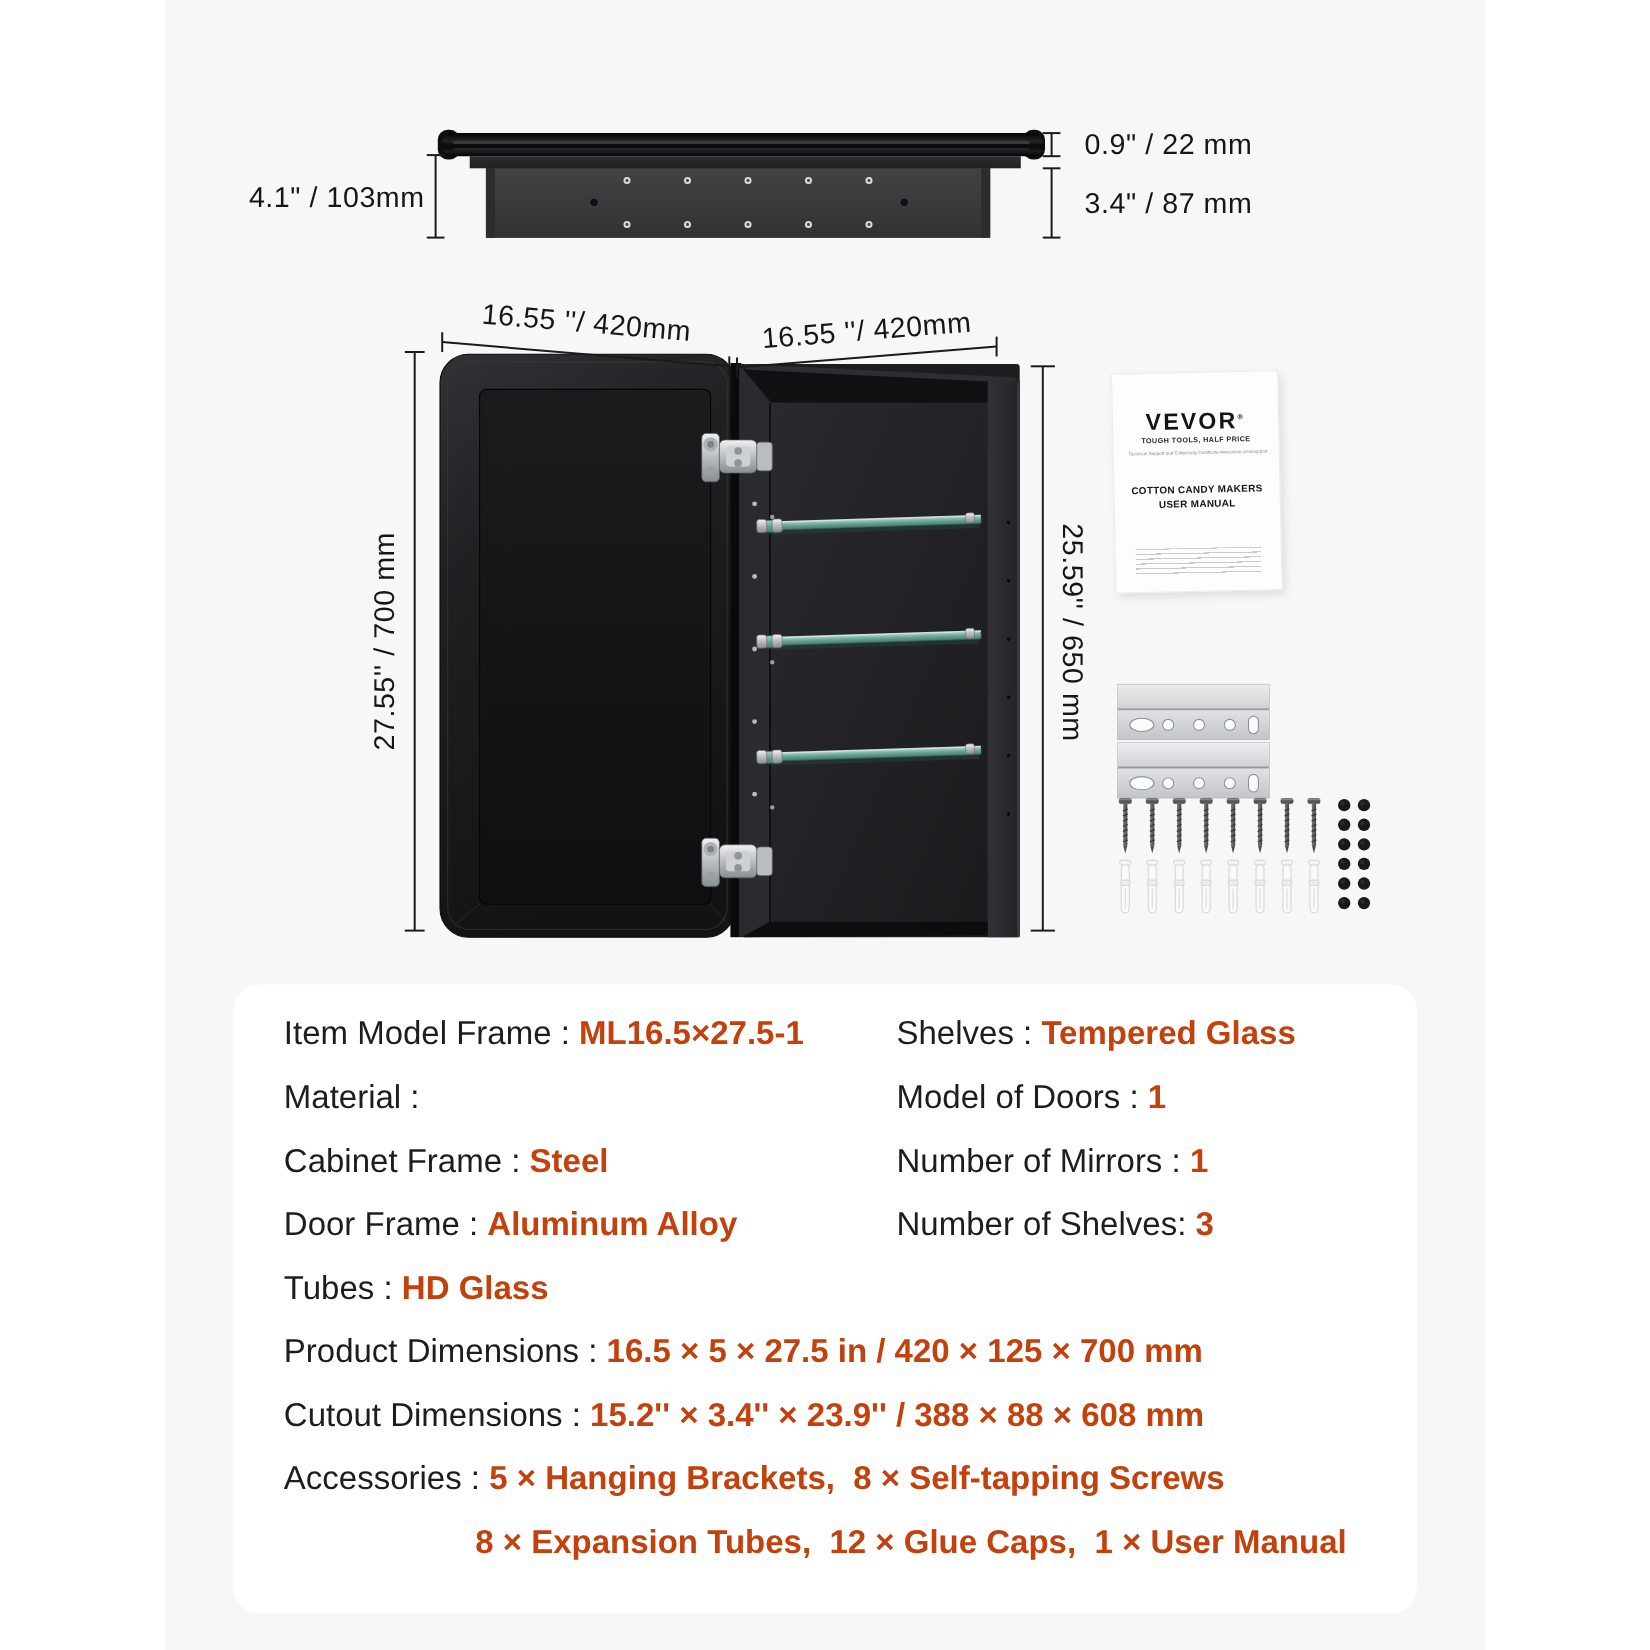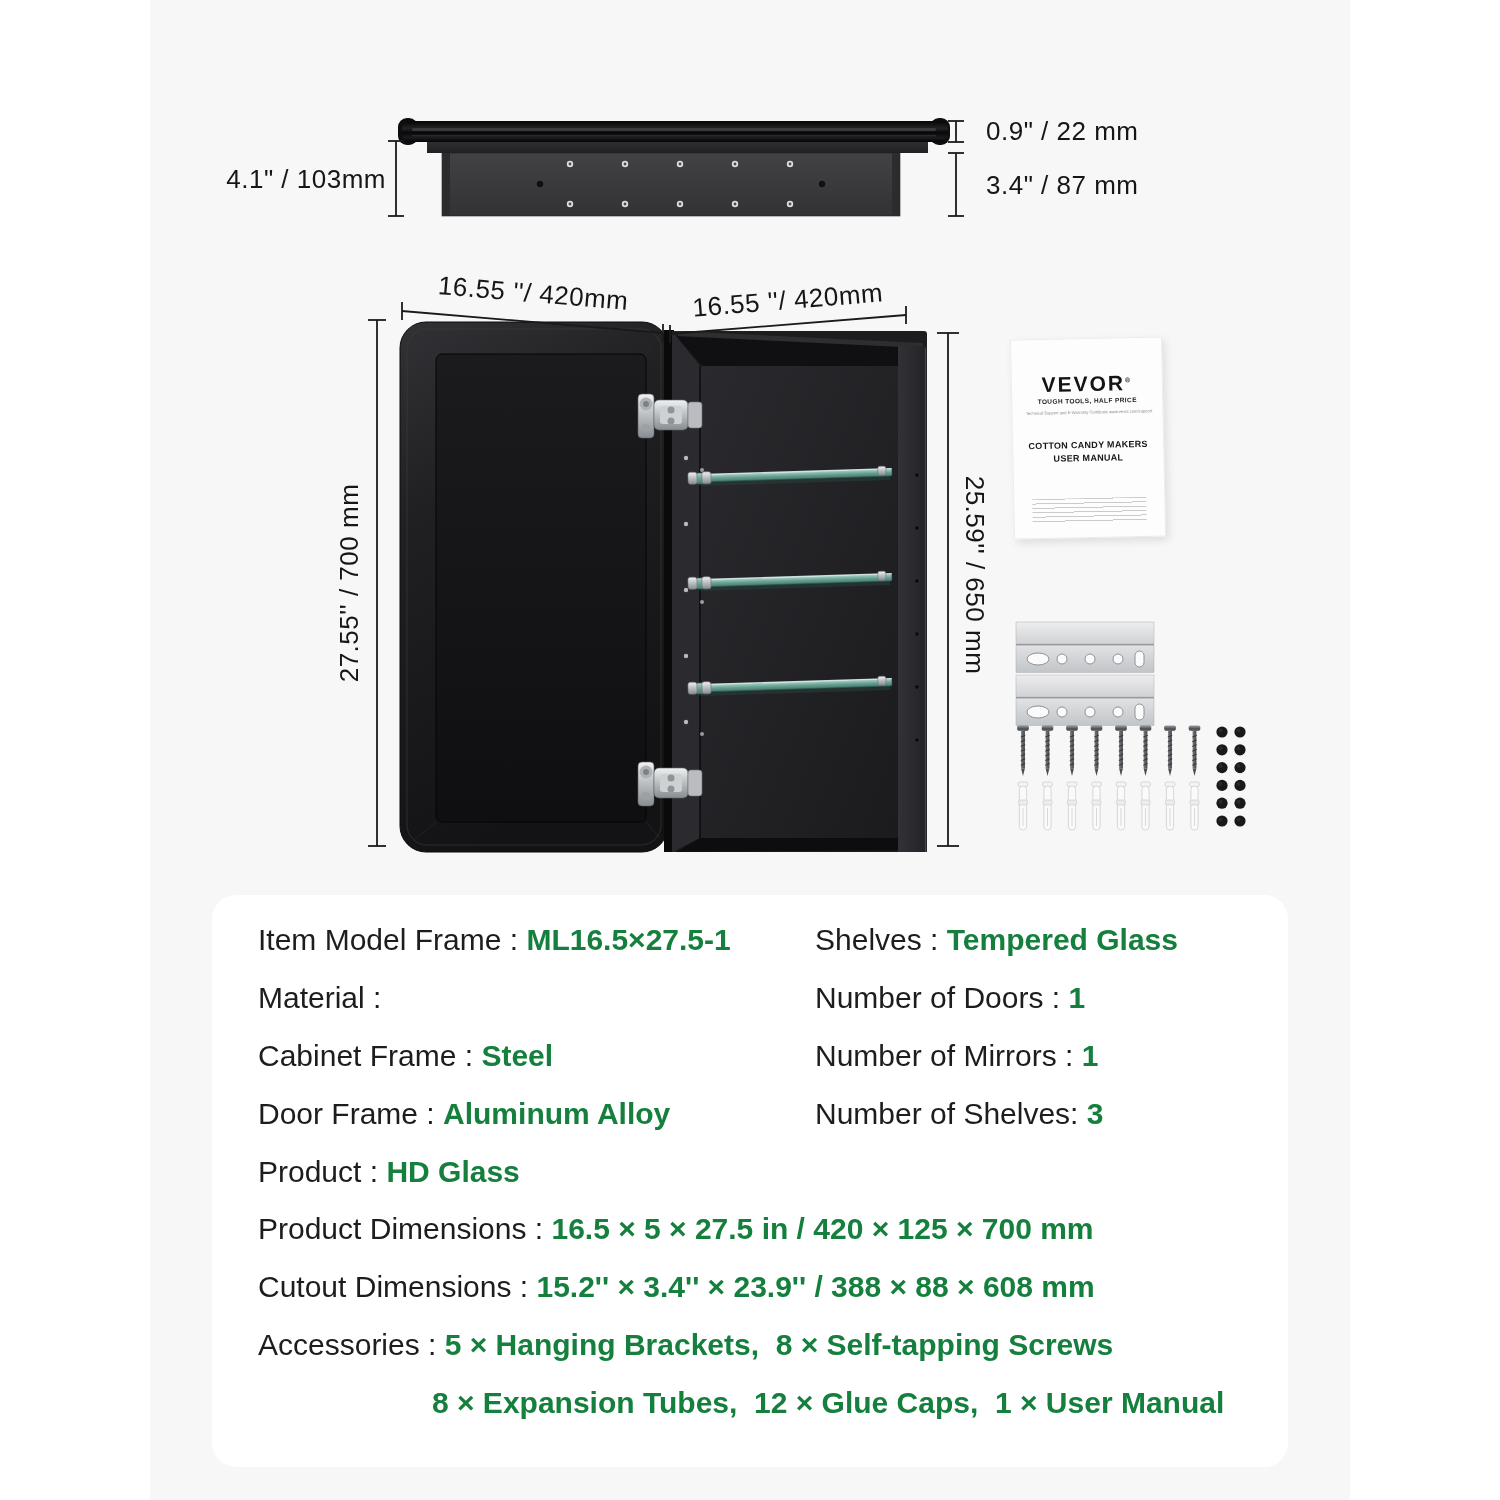--- a/index.html
+++ b/index.html
@@ -25,21 +25,21 @@
   .fineprint{width:114px;height:25px;margin:34px auto 0;opacity:.7;
     background:repeating-linear-gradient(to bottom,#b5b5b5 0,#b5b5b5 1px,transparent 1px,transparent 4.4px);}
   
   .spec-card{
     position:absolute;left:212px;top:895px;width:1076px;height:572px;
     background:#ffffff;border-radius:24px;
   }
   .spec-row{position:absolute;font-size:30px;white-space:nowrap;}
   .spec-row span{white-space:pre-wrap;}
   .lbl{color:#1d1d1f;}
-  .val{color:#15803d;font-weight:bold;}
+  .val{color:#c2410c;font-weight:bold;}
 </style>
 </head>
 <body>
 
 <div class="panel"></div>
 
 <svg class="illustration" viewBox="0 0 1500 900">
   <defs>
     <linearGradient id="profileGrad" x1="0" y1="0" x2="0" y2="1">
       <stop offset="0" stop-color="#050506"></stop>
@@ -482,24 +482,24 @@
     <div>USER MANUAL</div>
   </div>
   <div class="fineprint"></div>
 </div>
 
 <div class="spec-card">
   <div class="spec-row" style="top:28px;left:46px"><span class="lbl">Item Model Frame : </span><span class="val">ML16.5×27.5-1</span></div>
   <div class="spec-row" style="top:86px;left:46px"><span class="lbl">Material : </span><span class="val"></span></div>
   <div class="spec-row" style="top:202px;left:46px"><span class="lbl">Door Frame : </span><span class="val">Aluminum Alloy</span></div>
   <div class="spec-row" style="top:144px;left:46px"><span class="lbl">Cabinet Frame : </span><span class="val">Steel</span></div>
-  <div class="spec-row" style="top:260px;left:46px"><span class="lbl">Product : </span><span class="val">HD Glass</span></div>
+  <div class="spec-row" style="top:260px;left:46px"><span class="lbl">Tubes : </span><span class="val">HD Glass</span></div>
 
   <div class="spec-row" style="top:28px;left:603px"><span class="lbl">Shelves : </span><span class="val">Tempered Glass</span></div>
-  <div class="spec-row" style="top:86px;left:603px"><span class="lbl">Number of Doors : </span><span class="val">1</span></div>
+  <div class="spec-row" style="top:86px;left:603px"><span class="lbl">Model of Doors : </span><span class="val">1</span></div>
   <div class="spec-row" style="top:144px;left:603px"><span class="lbl">Number of Mirrors : </span><span class="val">1</span></div>
   <div class="spec-row" style="top:202px;left:603px"><span class="lbl">Number of Shelves: </span><span class="val">3</span></div>
 
   <div class="spec-row" style="top:317px;left:46px"><span class="lbl">Product Dimensions : </span><span class="val">16.5 × 5 × 27.5 in / 420 × 125 × 700 mm</span></div>
   <div class="spec-row" style="top:375px;left:46px"><span class="lbl">Cutout Dimensions : </span><span class="val">15.2'' × 3.4'' × 23.9'' / 388 × 88 × 608 mm</span></div>
   <div class="spec-row" style="top:433px;left:46px"><span class="lbl">Accessories : </span><span class="val">5 × Hanging Brackets,  8 × Self-tapping Screws</span></div>
   <div class="spec-row" style="top:491px;left:220px"><span class="lbl"></span><span class="val">8 × Expansion Tubes,  12 × Glue Caps,  1 × User Manual</span></div>
 </div>
 
 </body></html>

